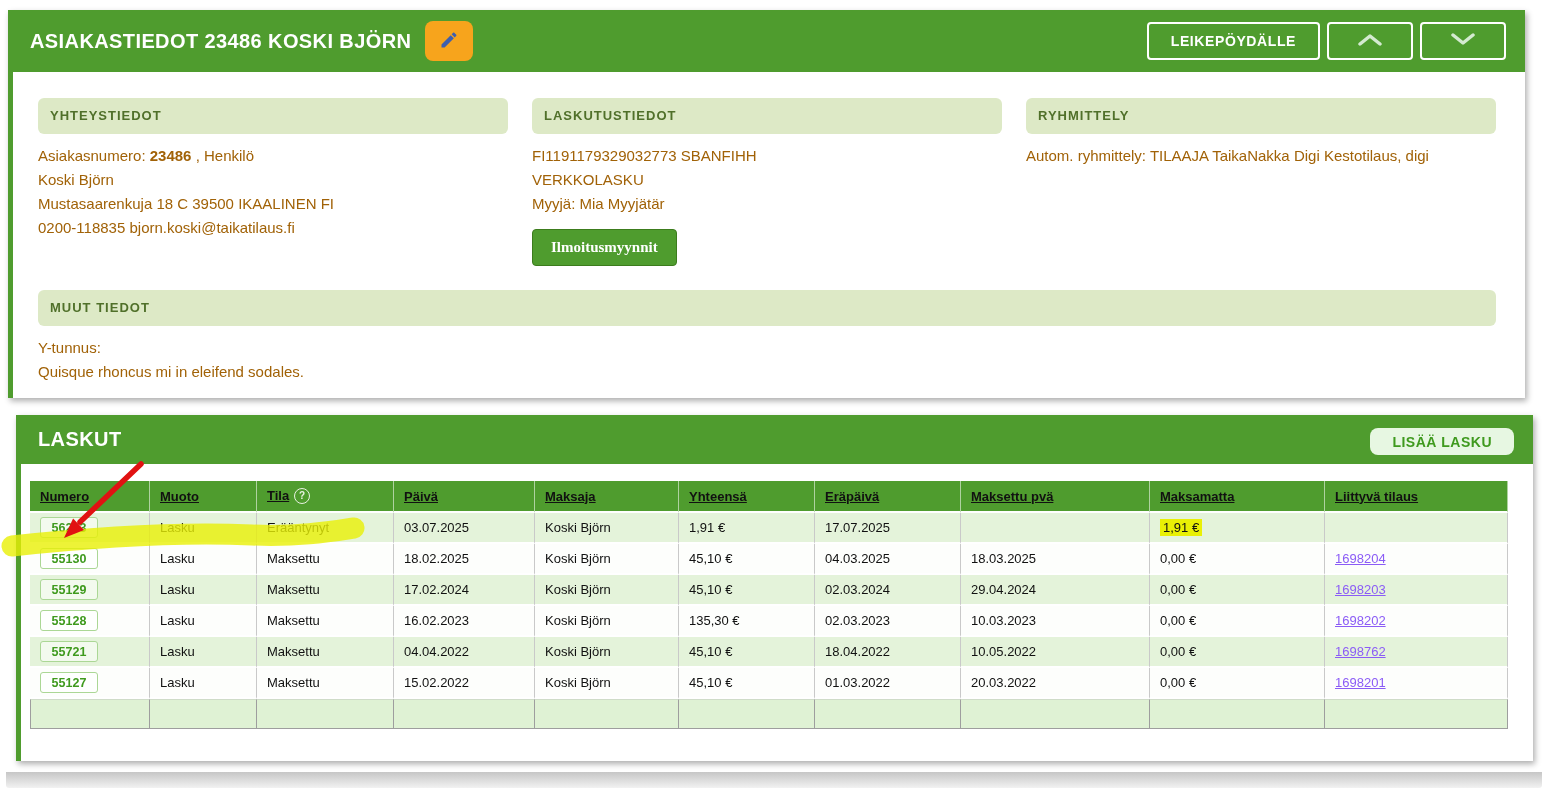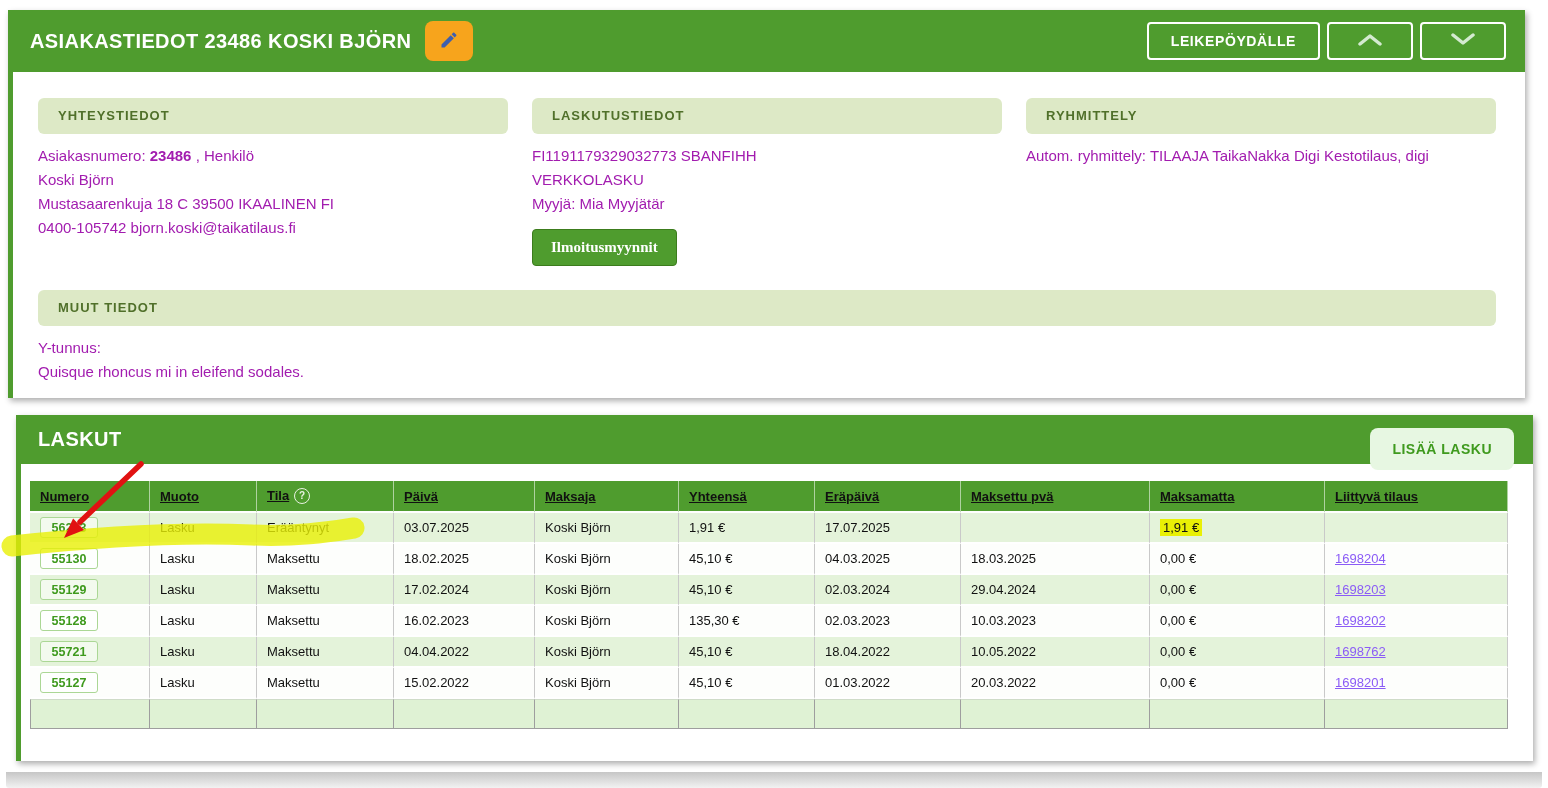--- a/index.html
+++ b/index.html
@@ -28,33 +28,33 @@
   .btn-outline{height:38px;border:2px solid #fff;border-radius:4px;background:transparent;
     color:#fff;font-weight:bold;font-size:14px;letter-spacing:.6px;padding:0 22px;margin-left:7px;
     display:flex;align-items:center;justify-content:center;box-sizing:border-box;cursor:pointer;
     font-family:"Liberation Sans", sans-serif;}
   .btn-chev{width:86px;padding:0;}
 
   .content{padding:26px 16px 0 25px;}
   .info-grid{display:flex;gap:24px;}
   .info-col{width:470px;box-sizing:border-box;}
   .bar{height:36px;background:var(--bar-bg);border-radius:6px;line-height:36px;
-    padding-left:20px;font-size:13px;font-weight:bold;color:var(--bar-text);
+    padding-left:12px;font-size:13px;font-weight:bold;color:var(--bar-text);
     letter-spacing:1px;box-sizing:border-box;}
-  .info-lines{margin-top:10px;font-size:15px;color:#a21caf;line-height:24px;}
+  .info-lines{margin-top:10px;font-size:15px;color:#a16207;line-height:24px;}
   .b{font-weight:bold;}
   .btn-green{margin-top:13px;background:var(--green);color:#fff;font-weight:bold;font-size:15px;
     padding:9px 18px;border-radius:4px;border:1px solid var(--green-dark);cursor:pointer;
     font-family:Liberation Serif, serif;}
   .muut{margin-top:24px;}
   .muut .bar{width:1458px;}
 
   
   .band2{align-items:flex-start;padding-top:13px;height:49px;}
-  .btn-add{margin-left:auto;height:42px;background:#e7f7e2;color:var(--num-green);
+  .btn-add{margin-left:auto;height:27px;background:#e7f7e2;color:var(--num-green);
     font-weight:bold;font-size:14px;letter-spacing:.5px;border:none;border-radius:8px;
     padding:4px 22px;cursor:pointer;font-family:"Liberation Sans", sans-serif;}
 
   table{margin:17px 0 0 9px;border-collapse:separate;border-spacing:0;width:1478px;
     table-layout:fixed;font-size:13px;color:#111;}
   thead th{background:var(--green);color:#111;font-weight:bold;text-decoration:underline;
     text-align:left;padding:7px 0 7px 10px;border-right:1px solid rgba(255,255,255,.55);
     border-bottom:2px solid #fff;white-space:nowrap;overflow:hidden;cursor:pointer;}
   tbody td{padding:0 0 0 10px;height:29px;border-right:1px solid #c9c9c9;
     border-bottom:2px solid #fff;white-space:nowrap;overflow:hidden;}
@@ -113,21 +113,21 @@
       <div class="info-col">
         <div class="bar">YHTEYSTIEDOT</div>
         <div class="info-lines">
           <div>
             <span>Asiakasnumero:</span>
             <span class="b">23486</span>
             <span>, Henkilö</span>
           </div>
           <div>Koski Björn</div>
           <div>Mustasaarenkuja 18 C 39500 IKAALINEN FI</div>
-          <div>0400-105742 bjorn.koski@taikatilaus.fi</div>
+          <div>0200-118835 bjorn.koski@taikatilaus.fi</div>
         </div>
       </div>
 
       <div class="info-col">
         <div class="bar">LASKUTUSTIEDOT</div>
         <div class="info-lines">
           <div>FI1191179329032773 SBANFIHH</div>
           <div>VERKKOLASKU</div>
           <div>Myyjä: Mia Myyjätär</div>
         </div>

